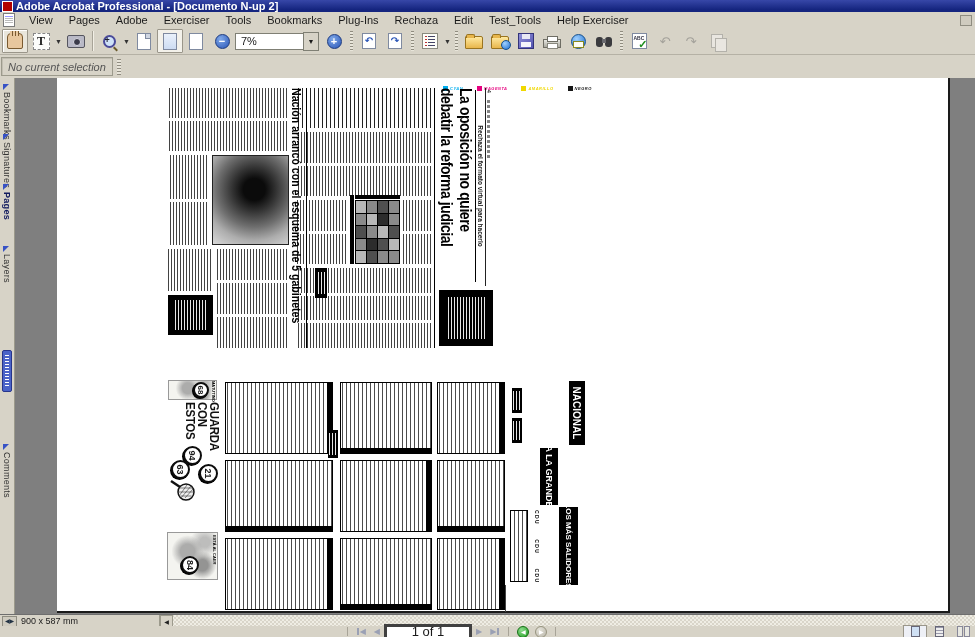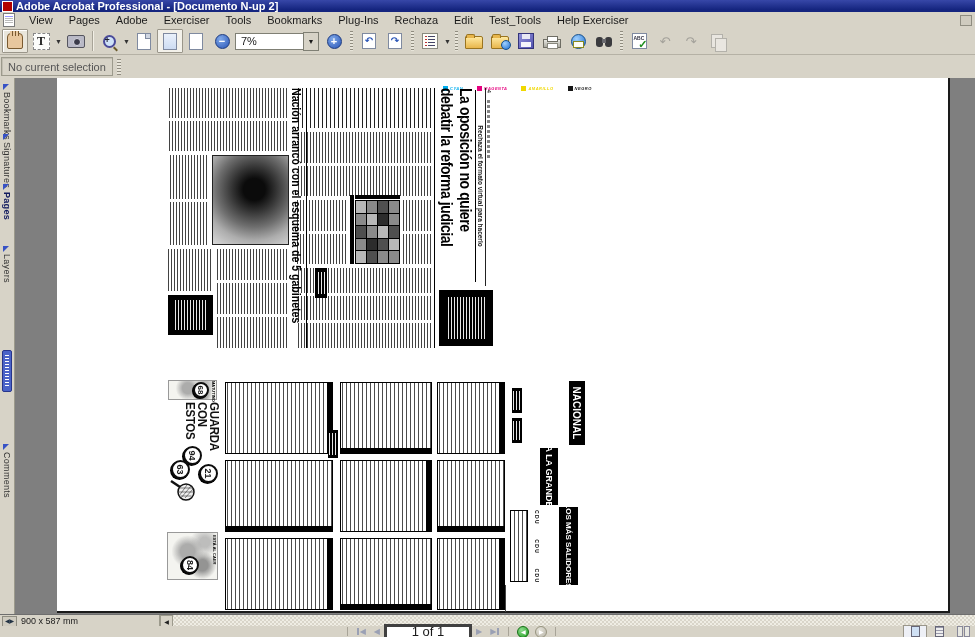--- a/index.html
+++ b/index.html
@@ -75,21 +75,21 @@
   .i-binoc::after{content:"";position:absolute;left:6px;top:2px;width:4px;height:4px;background:#6a6a70;}
   .i-spell{width:13px;height:14px;background:#fff;border:1px solid #7f8aa0;position:relative;font-size:5px;font-weight:bold;color:#334;}
   .i-spell::before{content:"ABC";position:absolute;left:1px;top:1px;letter-spacing:0;}
   .i-spell::after{content:"✓";position:absolute;right:-2px;bottom:-3px;color:#1e8e1e;font-size:11px;font-weight:bold;}
   .i-undo{font-size:13px;color:#666;}
   .i-copy{width:10px;height:12px;background:#fff;border:1px solid #888;position:relative;}
   .i-copy::after{content:"";position:absolute;left:3px;top:3px;width:10px;height:12px;background:#fff;border:1px solid #888;}
 
   
   .selbar{position:absolute;left:0;top:55px;width:975px;height:23px;background:#d7d3c7;
-    border-bottom:1px solid #000000;display:flex;align-items:center;}
+    border-bottom:1px solid #000000;display:flex;align-items:center;font-style:italic;}
   .selbox{margin-left:1px;height:17px;border:1px solid #9c9a8c;background:#d7d3c7;color:#555;
     display:flex;align-items:center;padding:0 6px;box-shadow:inset 1px 1px 0 #c2beb2;}
   .selgrip{width:4px;height:16px;margin-left:4px;background:repeating-linear-gradient(180deg,#908c80 0 1px,#e8e5da 1px 3px);}
 
   
   .main{position:absolute;left:0;top:78px;width:975px;height:536px;}
   .tabstrip{position:absolute;left:0;top:0;width:14px;height:536px;background:#d7d3c7;border-right:1px solid #9c9a8c;}
   .vtab{position:absolute;left:1px;width:12px;writing-mode:vertical-rl;font-size:9px;color:#333;
     letter-spacing:.3px;cursor:default;line-height:12px;text-align:left;}
   .vtab.active{font-weight:bold;color:#101a5e;}

